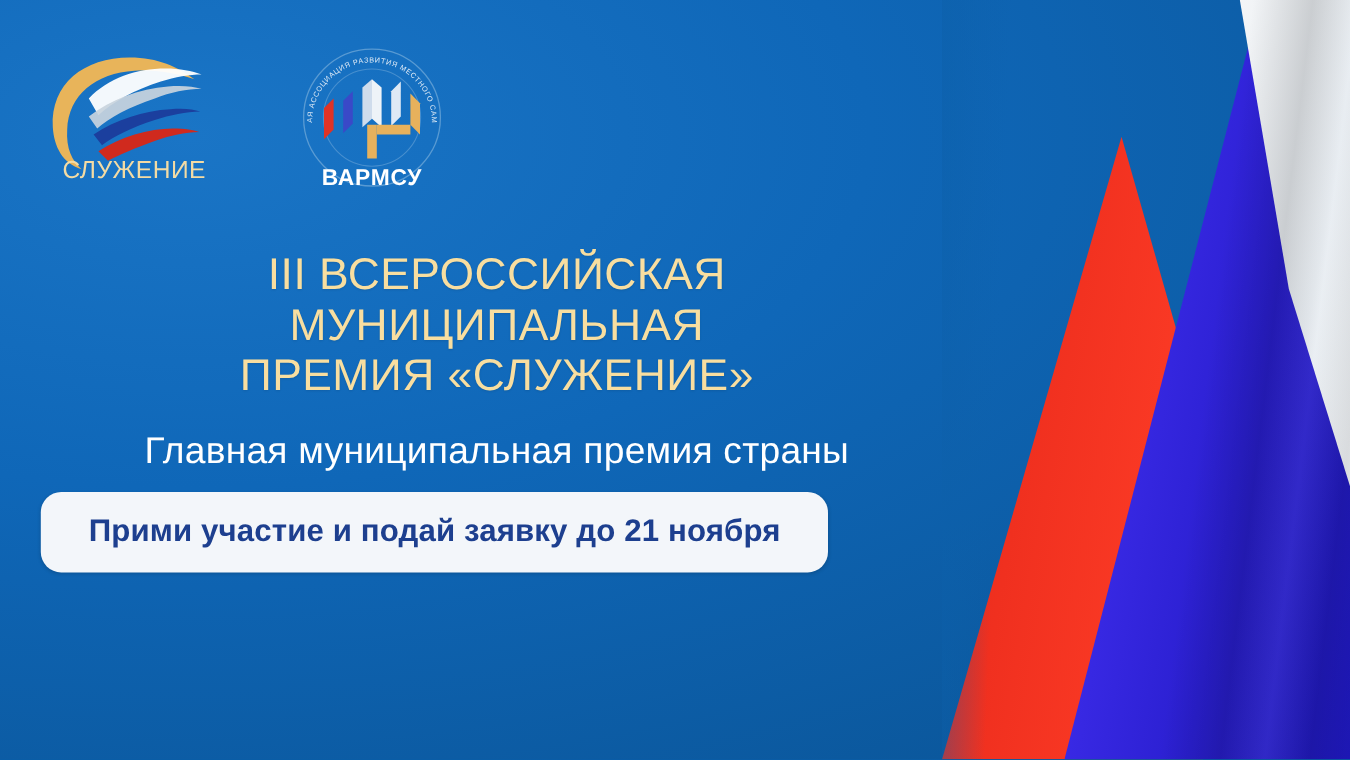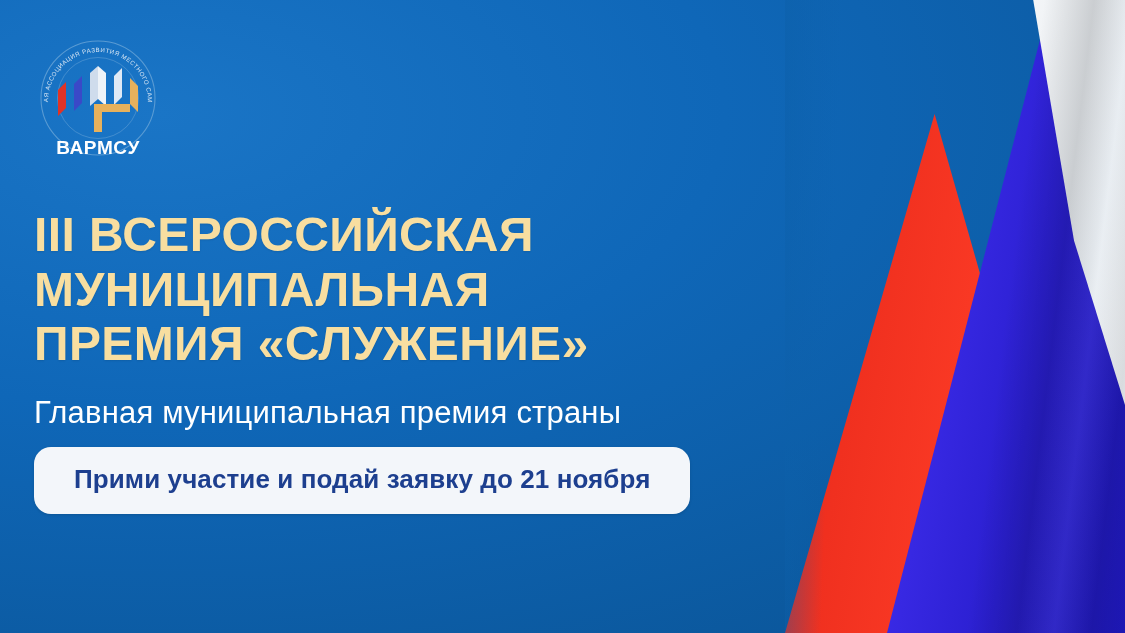--- a/index.html
+++ b/index.html
@@ -62,36 +62,38 @@
   .sluzhenie-logo svg { display:block; width:150px; height:120px; }
 
   .varmsu-logo { width:128px; margin-top:-2px; }
   .varmsu-logo svg { display:block; width:128px; height:132px; }
 
   
   .content { position:absolute; left:34px; top:208px; z-index:10; width:760px; }
 
   .headline {
     color:#f8deA0;
-    font-weight:bold;
-    font-size:48px;
+    font-weight:normal;
+    font-size:37px;
     line-height:1.14;
     letter-spacing:0.4px;
     text-transform:uppercase;
     white-space:pre-line;
     text-shadow:0 1px 2px rgba(0,0,0,0.10);
+    text-align:center;
   }
 
   .subtitle {
     margin-top:22px;
     color:#ffffff;
     font-size:31px;
     font-weight:normal;
     letter-spacing:0.2px;
     line-height:1.2;
+    text-align:center;
   }
 
   .cta {
     display:inline-block;
     margin-top:16px;
     background:#f3f6fa;
     color:#1d3f8f;
     font-size:26px;
     font-weight:bold;
     letter-spacing:0.1px;
@@ -111,20 +113,41 @@
   <div class="flag">
     <div class="flag-layer flag-white"></div>
     <div class="flag-layer flag-blue"></div>
     <div class="flag-layer flag-red"></div>
     <div class="flag-fold"></div>
     <div class="flag-edge"></div>
   </div>
 
   <div class="logos">
 
+    <div class="sluzhenie-logo">
+      <svg viewBox="0 0 150 120" xmlns="http://www.w3.org/2000/svg" aria-hidden="true">
+
+        <path d="M10 72 C8 36 36 14 74 14 C98 14 114 22 128 32 C112 27 96 24 78 25
+                 C46 27 23 45 22 74 C21 90 26 100 34 107 C18 102 11 88 10 72 Z" fill="#e8b45a"></path>
+
+        <path d="M40 48 C56 31 80 23 104 23 C116 23 126 25 134 28
+                 C124 28 112 30 100 34 C78 41 60 51 48 62 Z" fill="#ffffff" opacity="0.95"></path>
+
+        <path d="M40 63 C58 49 82 40 106 38 C118 37 127 38 134 40
+                 C122 40 108 43 95 48 C74 55 57 64 47 73 Z" fill="#c9d4dd" opacity="0.92"></path>
+
+        <path d="M44 78 C62 66 86 58 108 57 C119 56 127 57 133 59
+                 C121 59 108 62 95 66 C76 72 60 80 51 87 Z" fill="#1b3f9e"></path>
+
+        <path d="M48 92 C66 80 90 73 110 73 C120 73 127 74 132 76
+                 C120 76 108 79 96 83 C79 89 65 95 56 100 Z" fill="#d02a1e"></path>
+
+        <text x="18" y="114" font-family="Liberation Sans, sans-serif" font-size="20.5" font-weight="normal" letter-spacing="0.4" fill="#f3dba4">СЛУЖЕНИЕ</text>
+      </svg>
+    </div>
 
     <div class="varmsu-logo">
       <svg viewBox="0 0 128 132" xmlns="http://www.w3.org/2000/svg" aria-hidden="true">
         <defs>
           <path id="arcTop" d="M 14 70 A 50 50 0 1 1 114 70" fill="none"></path>
         </defs>
 
         <circle cx="64" cy="66" r="57" fill="none" stroke="#6fa8d8" stroke-width="1.1" opacity="0.75"></circle>
         <circle cx="64" cy="66" r="40.5" fill="none" stroke="#6fa8d8" stroke-width="0.9" opacity="0.55"></circle>
 

